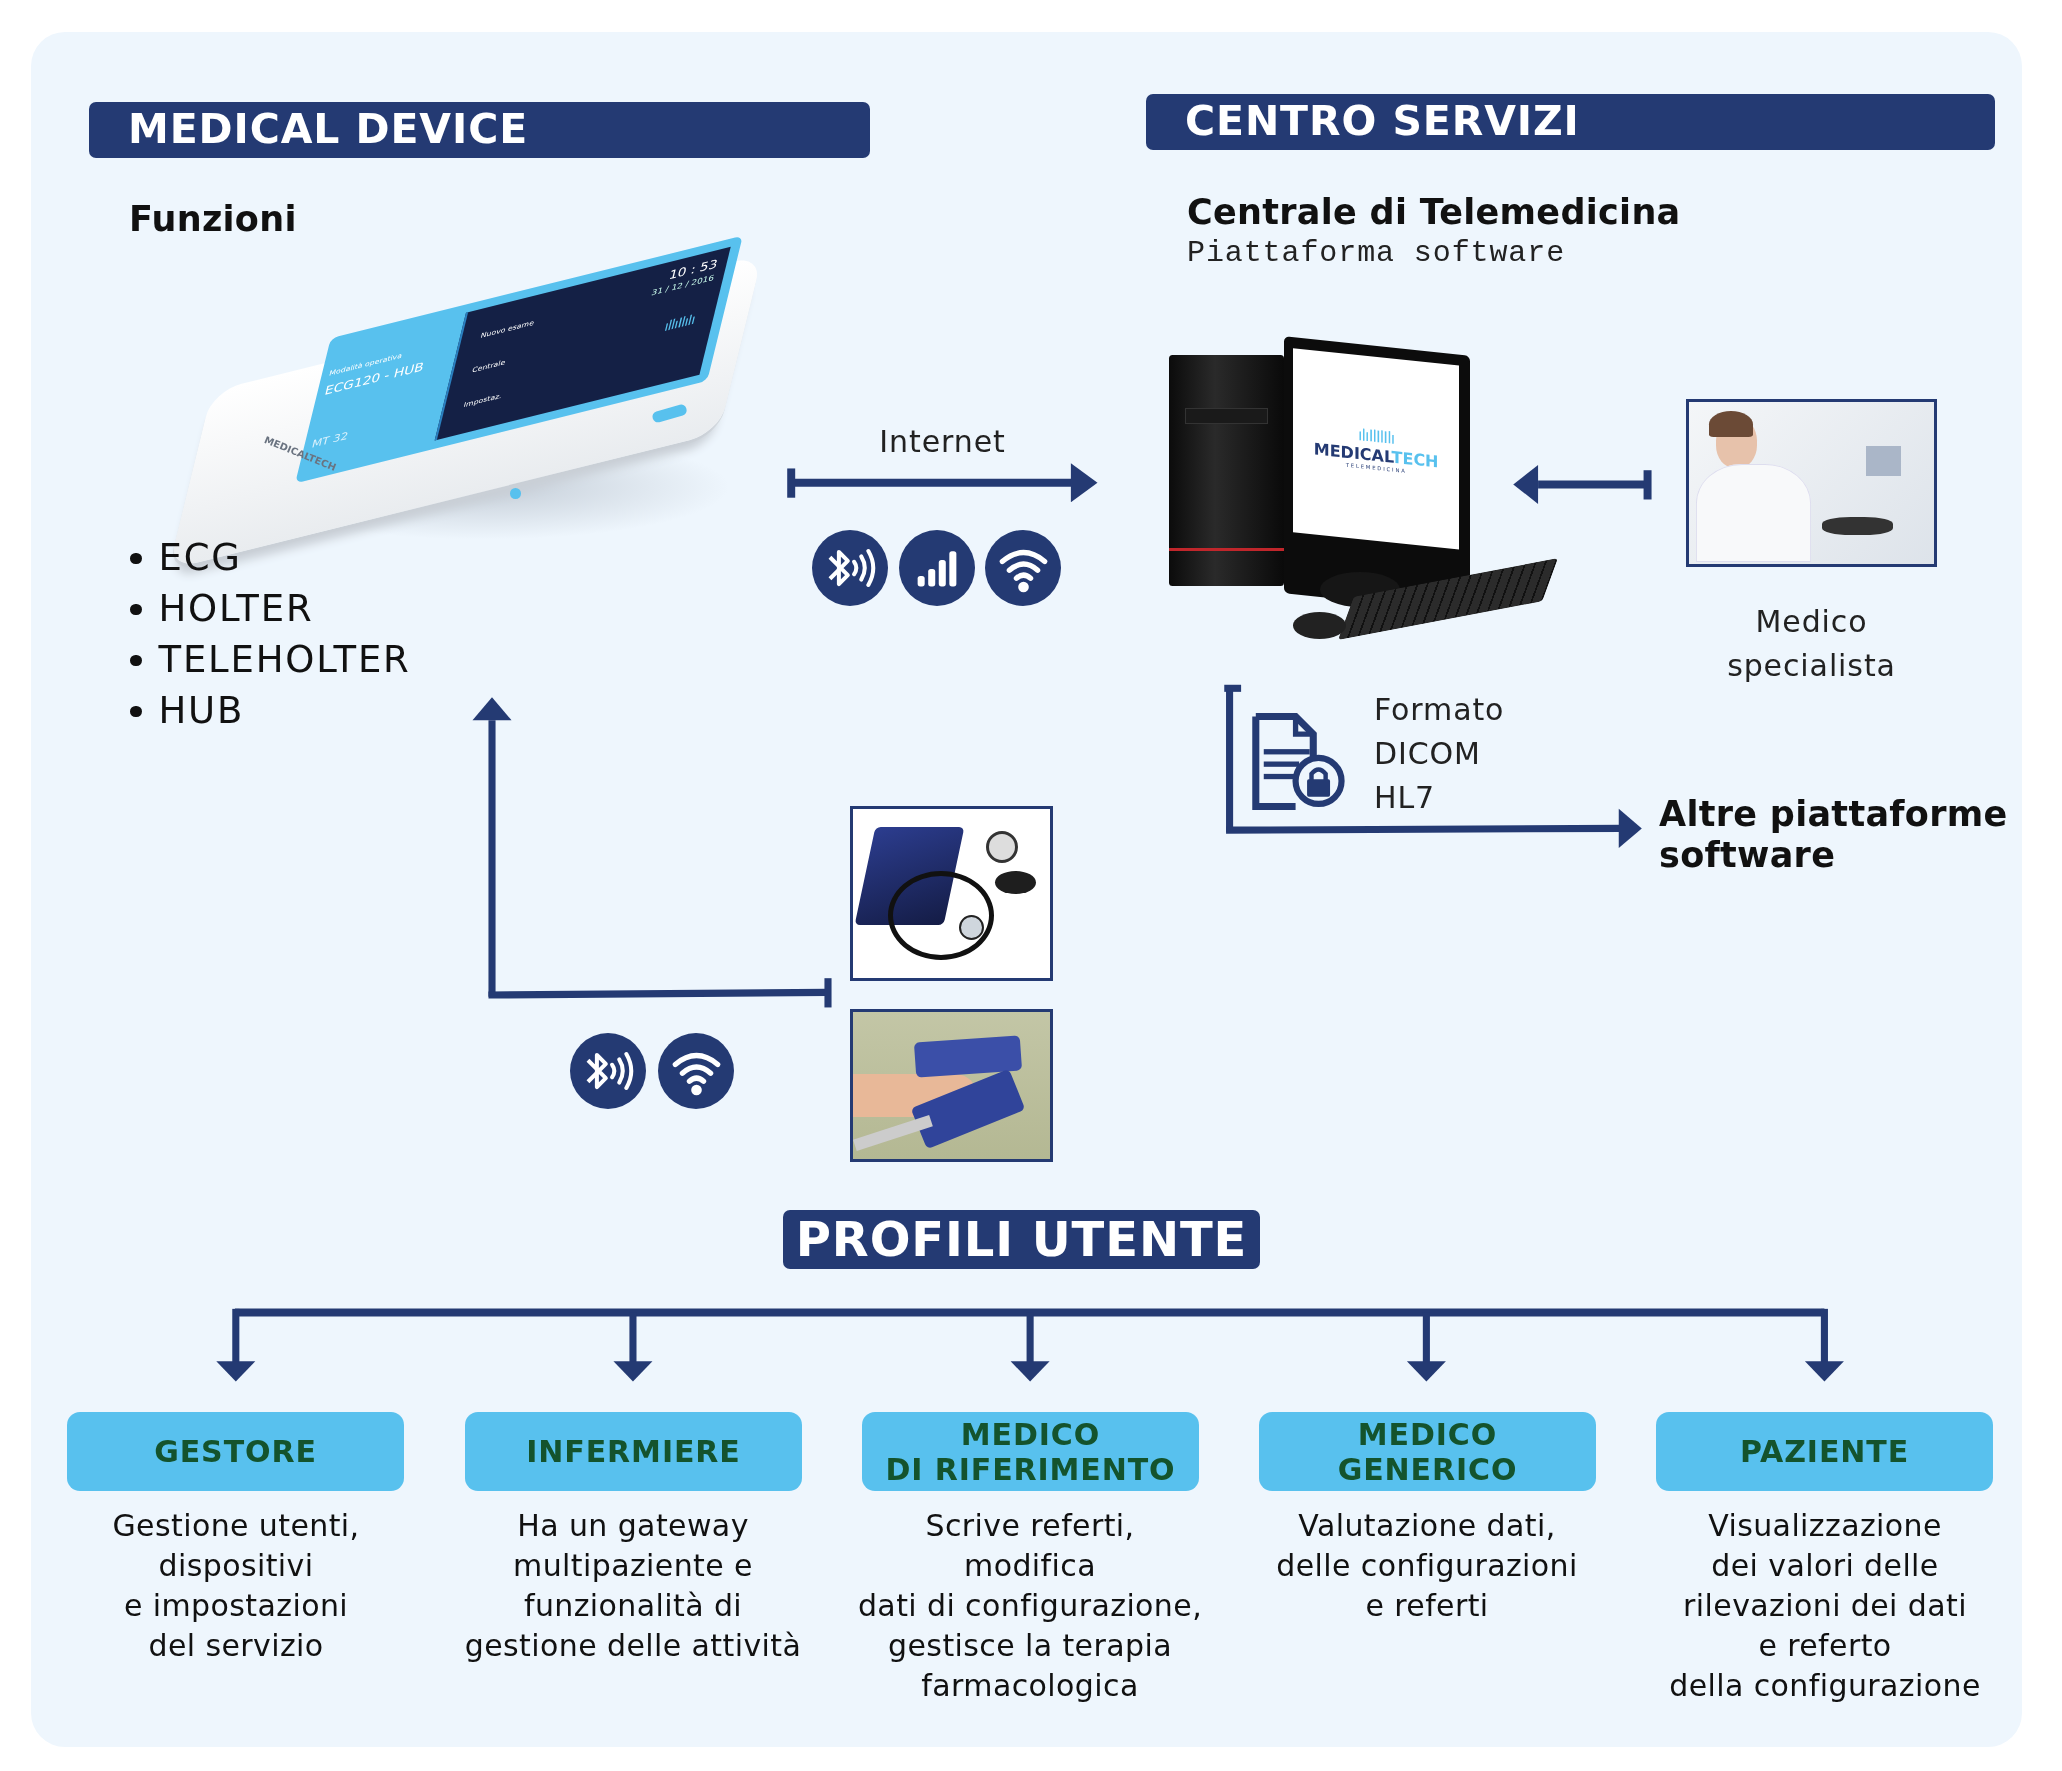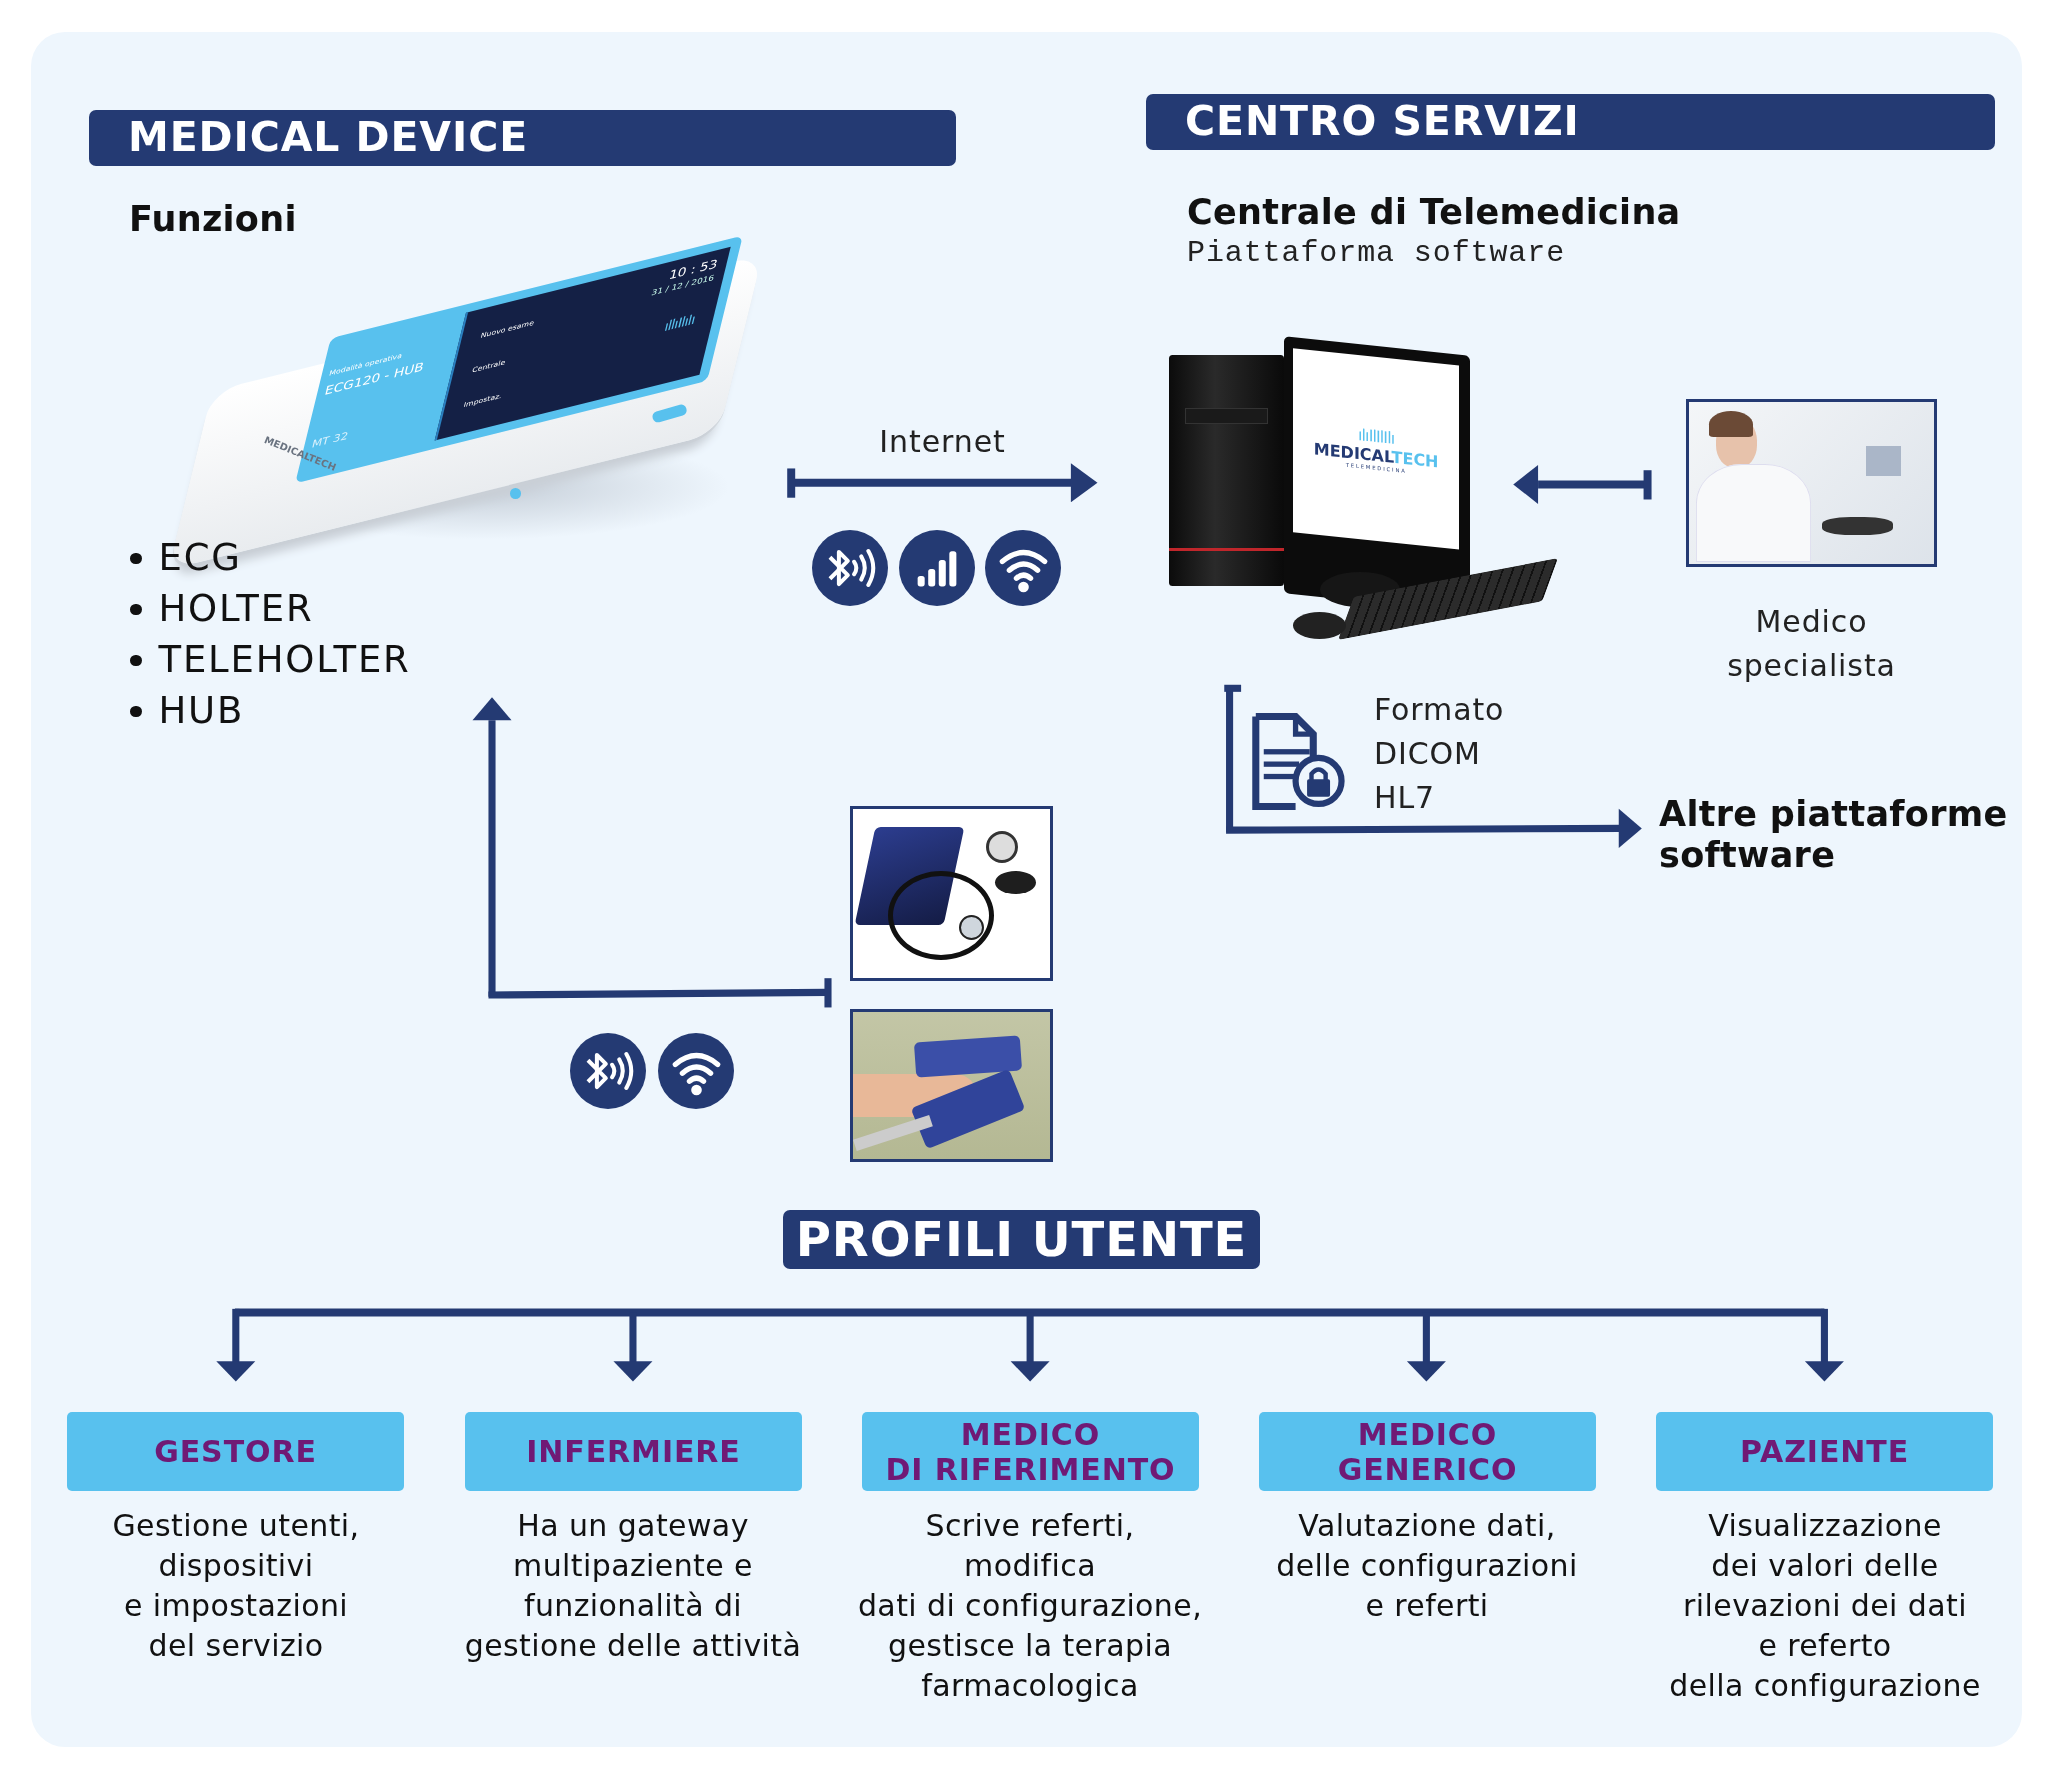--- a/index.html
+++ b/index.html
@@ -9,21 +9,21 @@
   .card { left: 31px; top: 32px; width: 1991px; height: 1715px; background: #eef6fd; border-radius: 34px; }
   .bar { background: #243a73; color: #fff; border-radius: 7px; font-family: "DejaVu Sans", sans-serif; font-weight: bold; font-size: 41px; letter-spacing: 0.9px; line-height: 55px; padding-left: 39px; white-space: nowrap; }
   .h2 { font-weight: bold; font-size: 35px; color: #111; white-space: nowrap; letter-spacing: 0.3px; }
   .light { font-size: 30px; color: #222; font-weight: normal; white-space: nowrap; letter-spacing: 0.9px; }
   .bullet-list { left: 130px; top: 532px; }
   .bullet { display: flex; align-items: center; height: 51px; font-size: 37px; letter-spacing: 1.8px; color: #111; }
   .bullet .dot { width: 11.5px; height: 11.5px; border-radius: 50%; background: #111; margin-right: 17px; margin-top: 1.8px; }
   .center-text { text-align: center; white-space: nowrap; margin-top: 13px; }
   .circ { width: 76px; height: 76px; border-radius: 50%; background: #243a73; display: flex; align-items: center; justify-content: center; }
   .photo { border: 3.5px solid #243a73; overflow: hidden; }
-  .pbox { width: 337px; height: 79px; border-radius: 5px; background: #58c1ee; color: #701a75; font-weight: bold; font-size: 30px; letter-spacing: 0.9px; display: flex; flex-direction: column; align-items: center; justify-content: center; line-height: 35px; text-align: center; }
+  .pbox { width: 337px; height: 79px; border-radius: 13px; background: #58c1ee; color: #14532d; font-weight: bold; font-size: 30px; letter-spacing: 0.9px; display: flex; flex-direction: column; align-items: center; justify-content: center; line-height: 35px; text-align: center; }
   .pdesc { width: 372px; text-align: center; font-size: 30px; line-height: 40px; color: #111; letter-spacing: 0.4px; }
   svg.lines { position: absolute; left: 0; top: 0; }
 </style>
 </head>
 <body>
 
 <div class="abs card"></div>
 
 <svg class="lines" width="2062" height="1772" viewBox="0 0 2326 1998">
   <g fill="#243a73" stroke="#243a73">
@@ -63,21 +63,21 @@
       <line x1="2058" y1="1476" x2="2058" y2="1540" stroke-width="8"></line>
       <polygon points="244,1535 288,1535 266,1558" stroke="none"></polygon>
       <polygon points="692,1535 736,1535 714,1558" stroke="none"></polygon>
       <polygon points="1140,1535 1184,1535 1162,1558" stroke="none"></polygon>
       <polygon points="1587,1535 1631,1535 1609,1558" stroke="none"></polygon>
       <polygon points="2036,1535 2080,1535 2058,1558" stroke="none"></polygon>
     </g>
   </g>
 </svg>
 
-<div class="abs bar" style="left:89px; top:110px; width:867px; height:56px;">MEDICAL DEVICE</div>
+<div class="abs bar" style="left:89px; top:102px; width:781px; height:56px;">MEDICAL DEVICE</div>
 <div class="abs h2" style="left:129px; top:199px;">Funzioni</div>
 
 <div class="abs" style="left:182px; top:257px; width:594px; height:301px;">
   <div style="position:absolute; left:53px; top:177px; width:497px; height:106px; background:radial-gradient(ellipse at center, rgba(120,130,145,0.35), rgba(238,246,253,0) 70%);"></div>
   <div style="position:absolute; left:35px; top:62px; width:497px; height:186px; background:linear-gradient(180deg,#ffffff,#e9ecef); border-radius:26.6px; transform:skewX(-28deg) rotate(-16deg); box-shadow:0 16px 8.9px -5.3px #c9cfd6, 0 3.5px 0 #d8dde2;"></div>
   <div style="position:absolute; left:151px; top:26.6px; width:372px; height:151px; transform:skewX(-28deg) rotate(-16deg); background:#58c1ee; border-radius:7px; overflow:hidden;">
     <div style="position:absolute; left:124px; top:8.9px; width:239px; height:133px; background:#142045; border-left:2.7px solid #2a80c0;">
       <div style="position:absolute; right:8.9px; top:7px; color:#fff; font-size:12.4px;">10 : 53</div>
       <div style="position:absolute; right:8.9px; top:25px; color:#cfe; font-size:8px;">31 / 12 / 2016</div>
       <div style="position:absolute; left:17.7px; top:26.6px; color:#fff; font-size:7px;">Nuovo esame</div>

